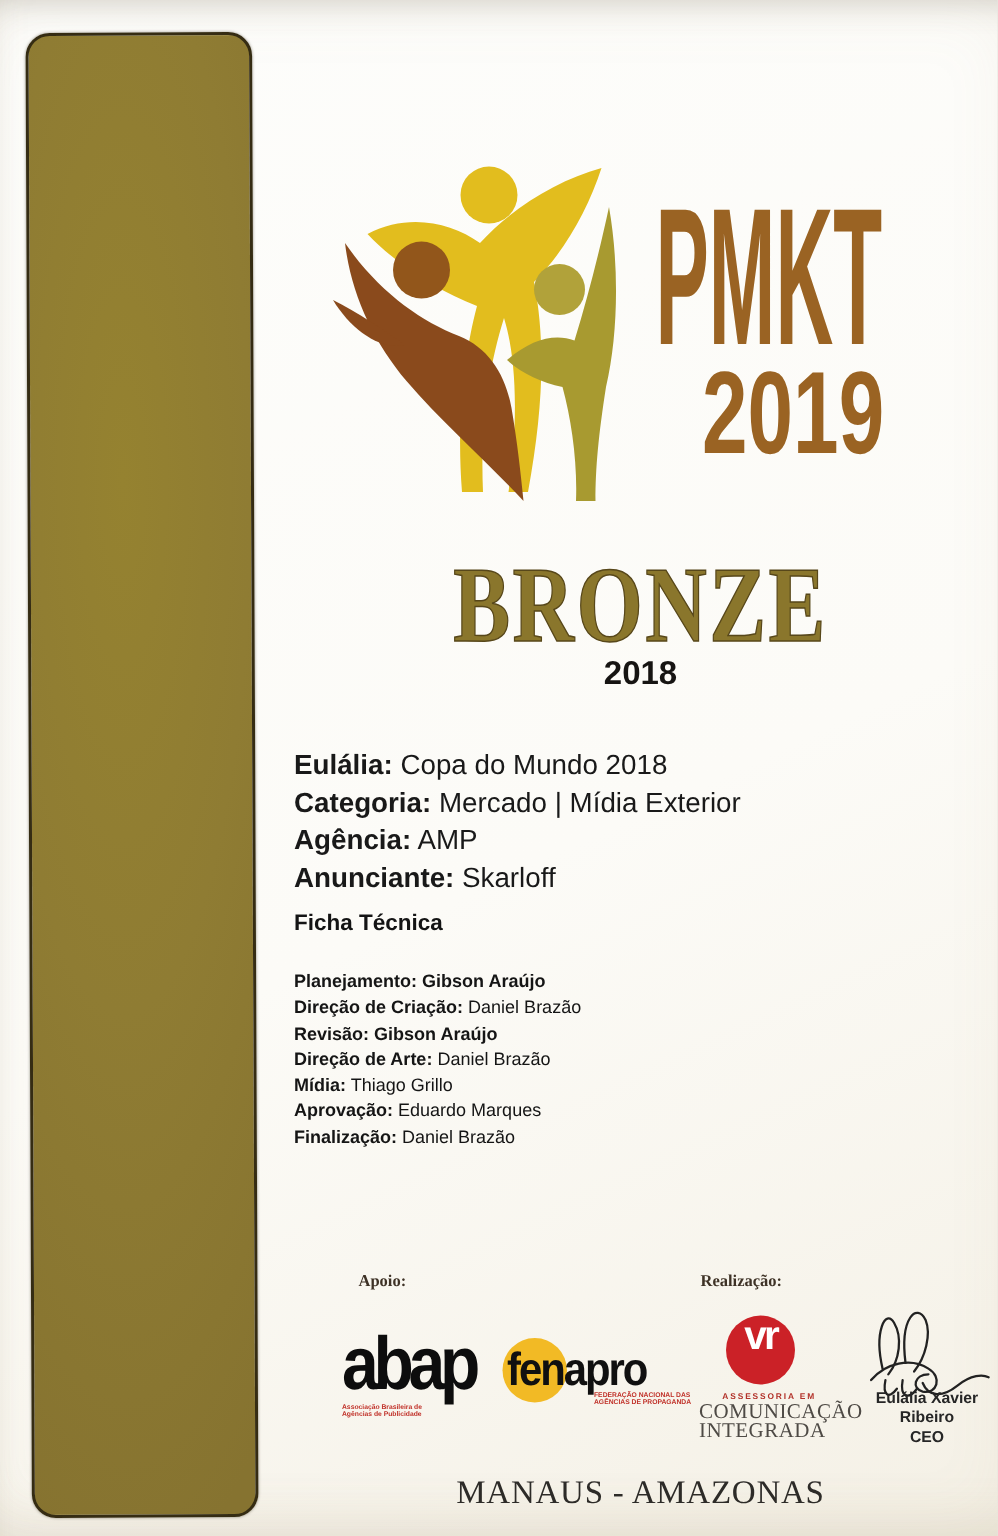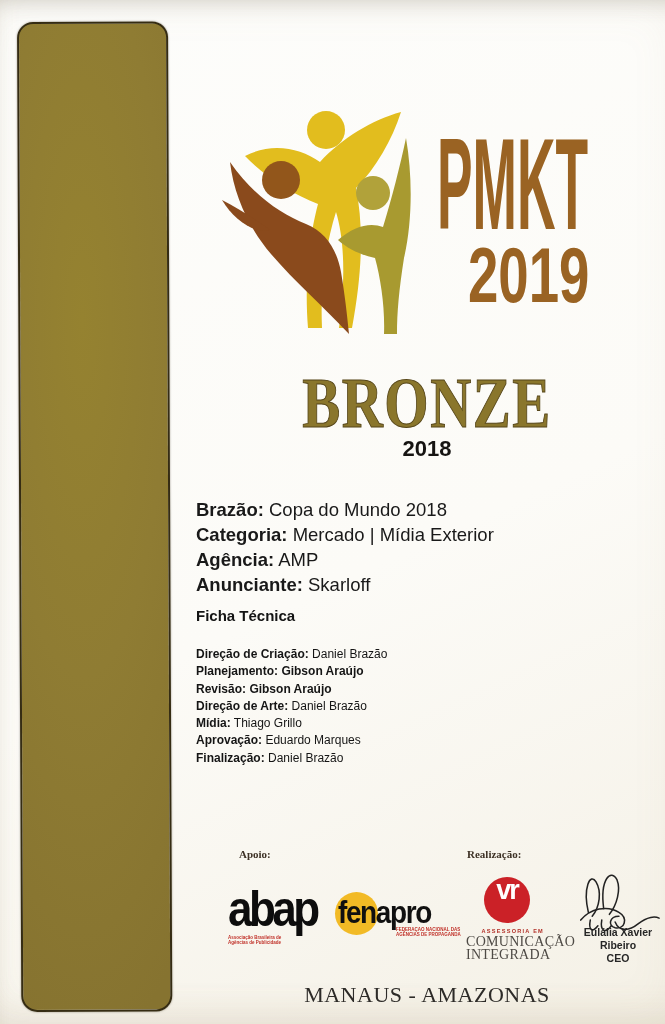--- a/index.html
+++ b/index.html
@@ -106,47 +106,47 @@
   <div class="brand-word">PMKT</div>
   <div class="brand-year">2019</div>
 
   <div class="centercol bronze" style="position:absolute;">
     <span class="squeeze">BRONZE</span>
   </div>
   <div class="centercol award-year" style="position:absolute;">2018</div>
 
   <div class="entry">
     <div class="row">
-      <span class="lbl">Brazão:</span>
+      <span class="lbl">Eulália:</span>
       <span class="val">Copa do Mundo 2018</span>
     </div>
     <div class="row">
       <span class="lbl">Categoria:</span>
       <span class="val">Mercado | Mídia Exterior</span>
     </div>
     <div class="row">
       <span class="lbl">Agência:</span>
       <span class="val">AMP</span>
     </div>
     <div class="row">
       <span class="lbl">Anunciante:</span>
       <span class="val">Skarloff</span>
     </div>
   </div>
 
   <div class="ficha-heading">Ficha Técnica</div>
 
   <div class="credits">
-    <div class="row">
-      <span class="lbl">Direção de Criação:</span>
-      <span class="val">Daniel Brazão</span>
-    </div>
     <div class="row v-bold">
       <span class="lbl">Planejamento:</span>
       <span class="val">Gibson Araújo</span>
+    </div>
+    <div class="row">
+      <span class="lbl">Direção de Criação:</span>
+      <span class="val">Daniel Brazão</span>
     </div>
     <div class="row v-bold">
       <span class="lbl">Revisão:</span>
       <span class="val">Gibson Araújo</span>
     </div>
     <div class="row">
       <span class="lbl">Direção de Arte:</span>
       <span class="val">Daniel Brazão</span>
     </div>
     <div class="row">

